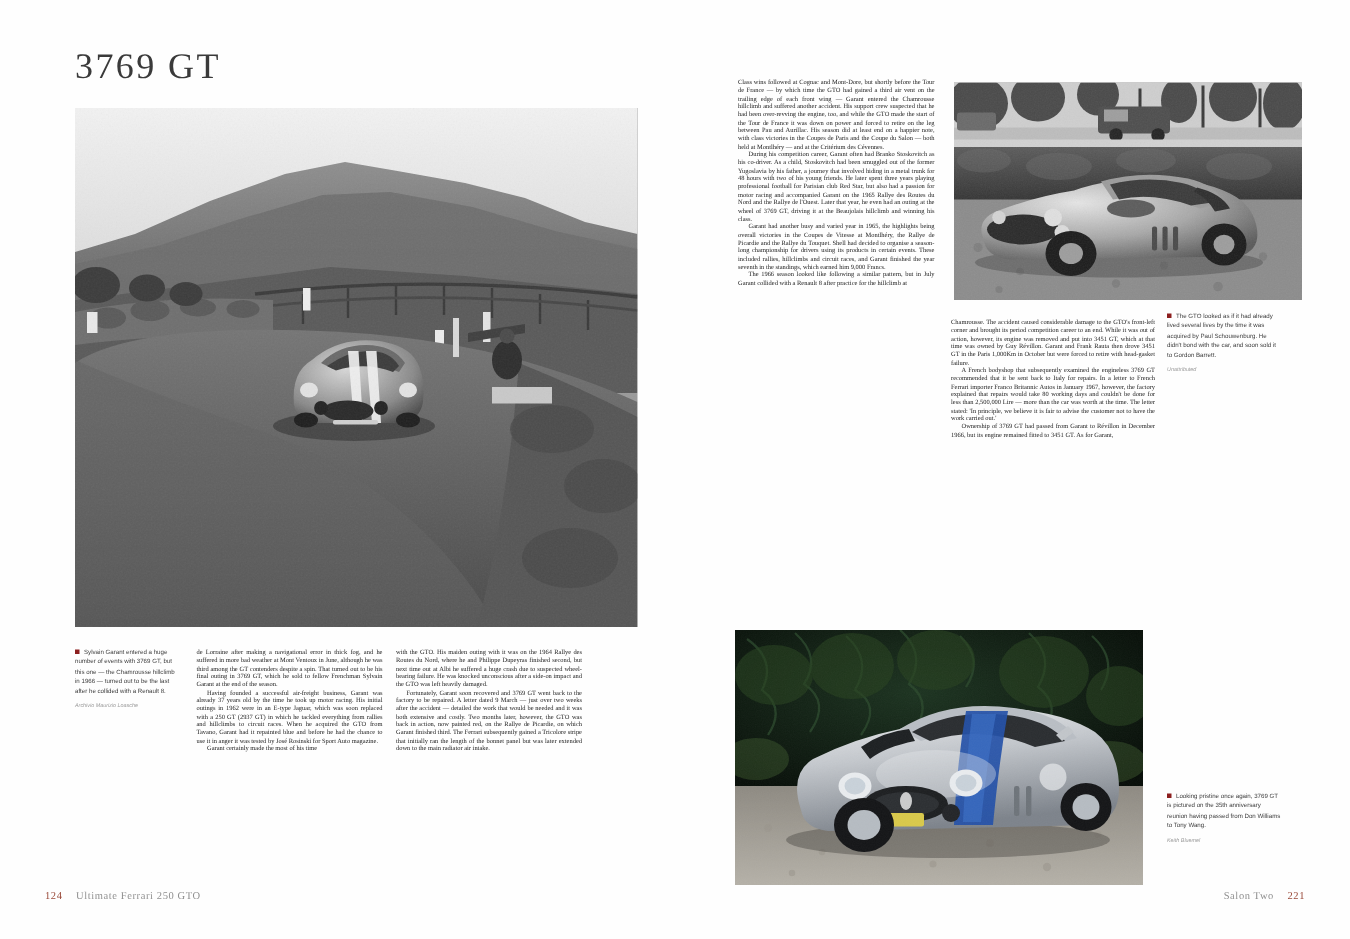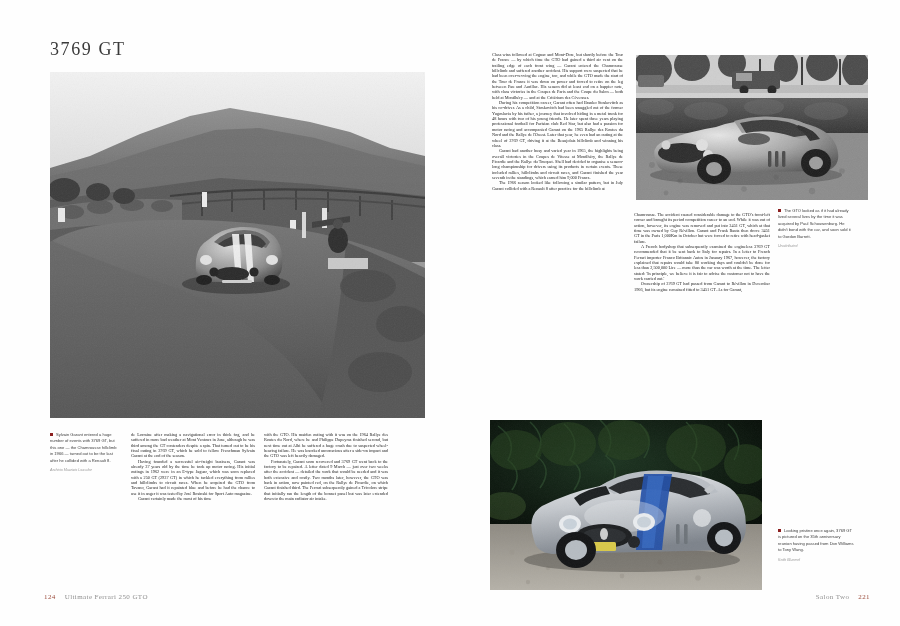--- a/index.html
+++ b/index.html
@@ -9,23 +9,23 @@
     background:#ffffff;
     font-family:"Liberation Serif",serif;
     color:#1a1a1a;
     overflow:hidden;
     position:relative;
   }
   .spread{position:absolute;inset:0;background:#fefefe;}
 
   
   .page-title{
-    position:absolute;left:50px;top:27px;
+    position:absolute;left:50px;top:16px;
     font-family:"Liberation Serif",serif;
-    font-size:18px;letter-spacing:1.6px;
+    font-size:24px;letter-spacing:1.6px;
     color:#3a3a3a;font-weight:400;
     white-space:nowrap;
   }
 
   
   .photo{position:absolute;overflow:hidden;background:#9a9a9a;}
   .photo svg{display:block;width:100%;height:100%;}
 
   #photo-hillclimb{left:50px;top:72px;width:375px;height:346px;}
   #photo-gto-driveway{left:636px;top:55px;width:232px;height:145px;}
@@ -82,21 +82,21 @@
 
   
   .footer{
     position:absolute;bottom:25px;
     font-family:"Liberation Serif",serif;
     font-size:7px;
     color:#8f8f8f;
     letter-spacing:0.4px;
     white-space:nowrap;
   }
-  #footer-left{left:44px;text-align:right;}
+  #footer-left{left:30px;text-align:right;}
   #footer-left .folio{color:#9a4a3a;margin-right:9px;}
   #footer-right{right:30px;}
   #footer-right .folio{color:#9a4a3a;margin-left:9px;}
 </style>
 </head>
 <body>
 
 <div class="spread">
 
   <h1 class="page-title">3769 GT</h1>

